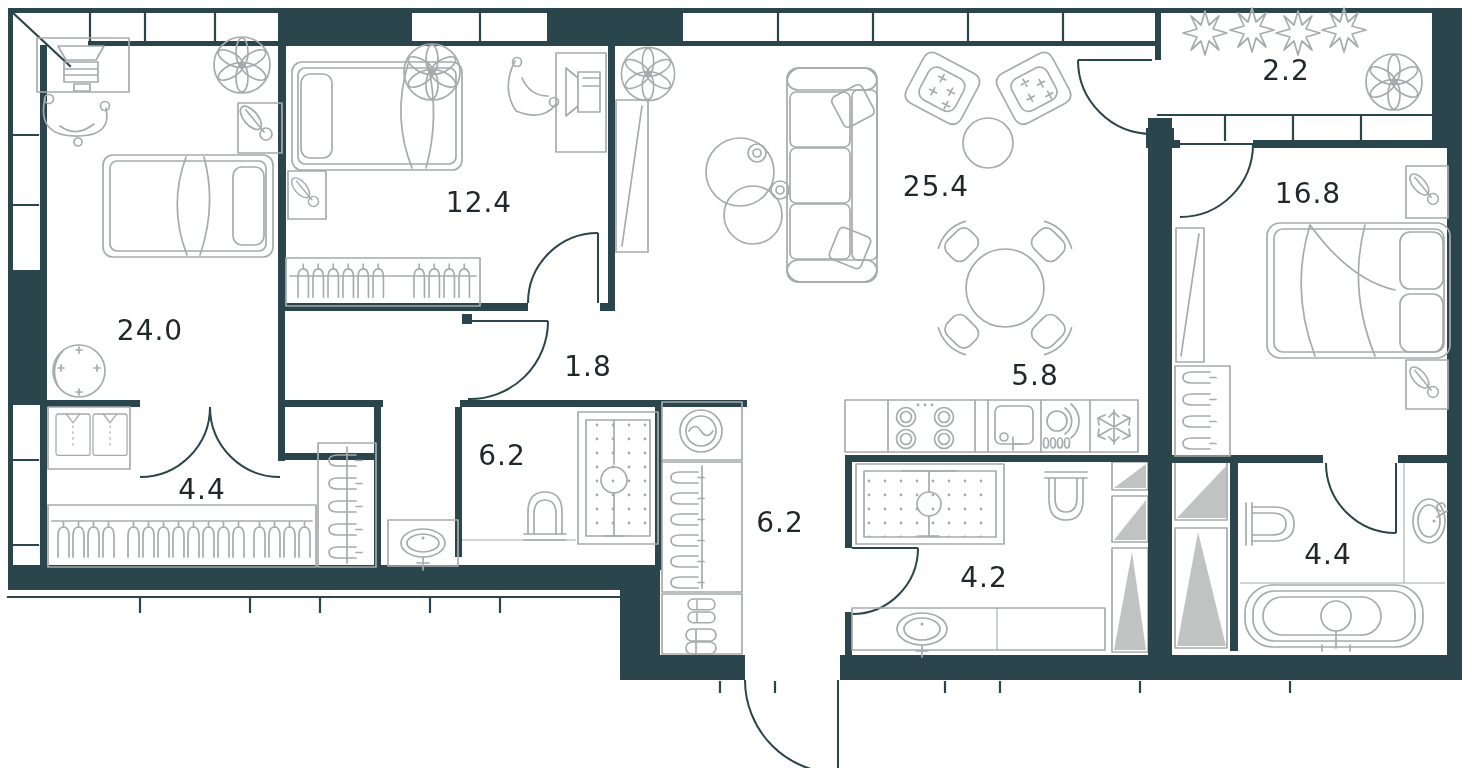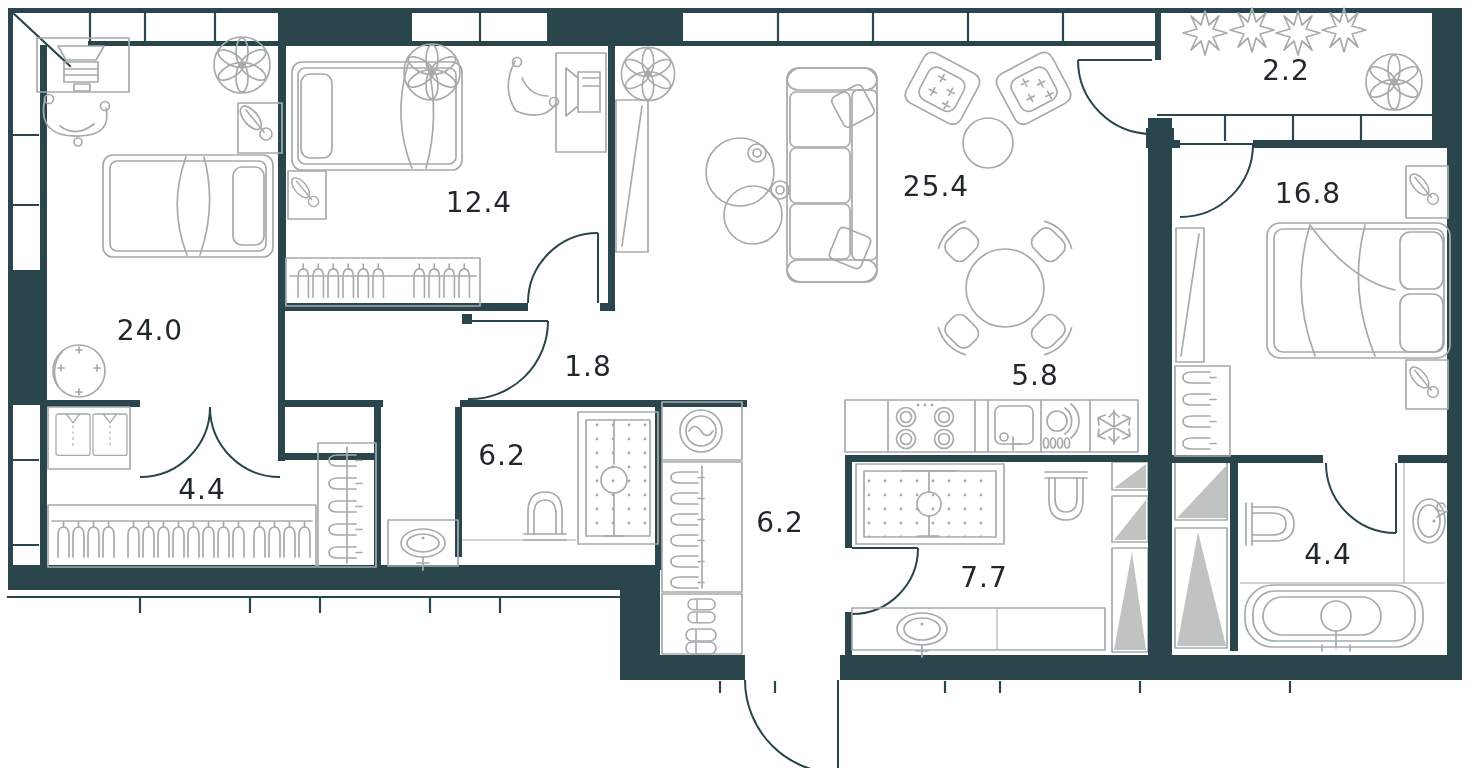--- a/index.html
+++ b/index.html
@@ -462,17 +462,17 @@
 </svg>
 
 <div class="room-label" style="left:150px;top:330px">24.0</div>
 <div class="room-label" style="left:479px;top:202px">12.4</div>
 <div class="room-label" style="left:588px;top:366px">1.8</div>
 <div class="room-label" style="left:202px;top:489px">4.4</div>
 <div class="room-label" style="left:502px;top:455px">6.2</div>
 <div class="room-label" style="left:780px;top:522px">6.2</div>
 <div class="room-label" style="left:936px;top:186px">25.4</div>
 <div class="room-label" style="left:1035px;top:375px">5.8</div>
-<div class="room-label" style="left:984px;top:577px">7.7</div>
+<div class="room-label" style="left:984px;top:577px">4.2</div>
 <div class="room-label" style="left:1286px;top:70px">2.2</div>
 <div class="room-label" style="left:1308px;top:193px">16.8</div>
 <div class="room-label" style="left:1328px;top:554px">4.4</div>
 </div>
 
 </body></html>

